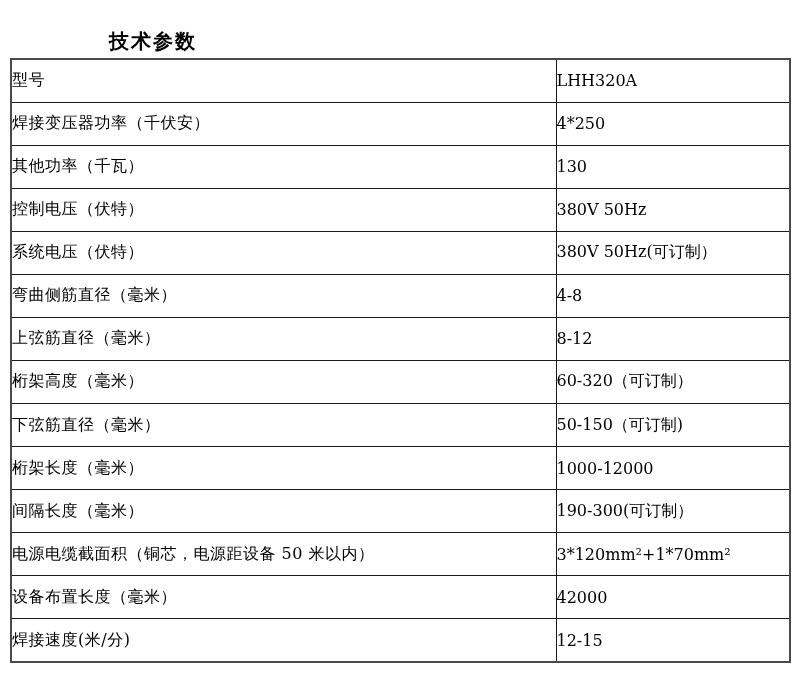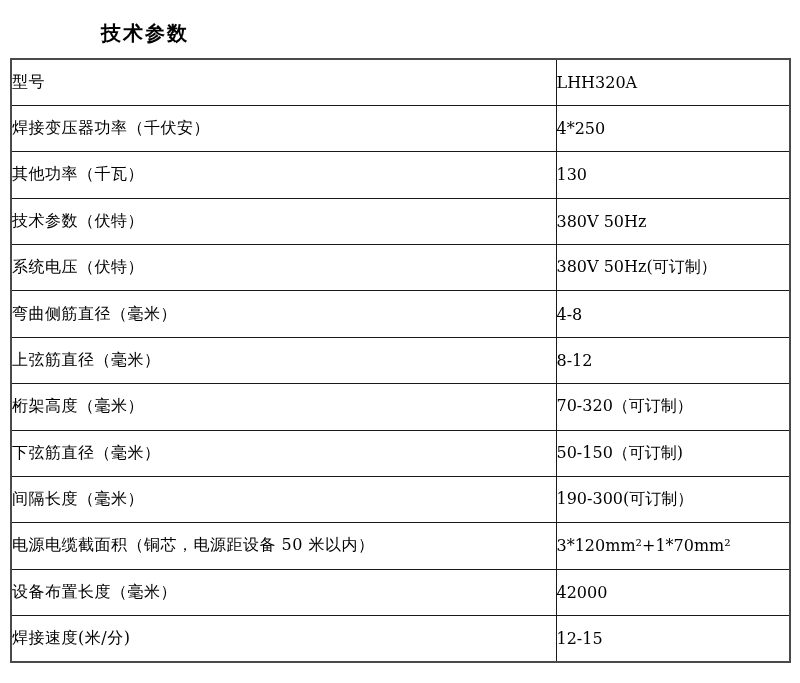--- a/index.html
+++ b/index.html
@@ -13,21 +13,21 @@
     height: 683px;
     background: #ffffff;
     font-family: "DejaVu Serif", "Liberation Serif", serif;
     color: #000000;
     overflow: hidden;
   }
   .title {
     position: absolute;
     left: 97px;
     top: 16px;
-    margin: 4px;
+    margin: 12px;
     font-size: 20px;
     font-weight: bold;
     letter-spacing: 2px;
     color: #000000;
   }
   table.spec-table {
     position: absolute;
     left: 10px;
     top: 58px;
     width: 779px;
@@ -74,42 +74,46 @@
         </tr>
         <tr>
           <td class="label-cell">焊接变压器功率（千伏安）</td>
           <td class="value-cell">4*250</td>
         </tr>
         <tr>
           <td class="label-cell">其他功率（千瓦）</td>
           <td class="value-cell">130</td>
         </tr>
         <tr>
-          <td class="label-cell">技术参数（伏特）</td>
+          <td class="label-cell">控制电压（伏特）</td>
           <td class="value-cell">380V 50Hz</td>
         </tr>
         <tr>
           <td class="label-cell">系统电压（伏特）</td>
           <td class="value-cell">380V 50Hz(可订制）</td>
         </tr>
         <tr>
           <td class="label-cell">弯曲侧筋直径（毫米）</td>
           <td class="value-cell">4-8</td>
         </tr>
         <tr>
           <td class="label-cell">上弦筋直径（毫米）</td>
           <td class="value-cell">8-12</td>
         </tr>
         <tr>
           <td class="label-cell">桁架高度（毫米）</td>
-          <td class="value-cell">70-320（可订制）</td>
+          <td class="value-cell">60-320（可订制）</td>
         </tr>
         <tr>
           <td class="label-cell">下弦筋直径（毫米）</td>
           <td class="value-cell">50-150（可订制)</td>
+        </tr>
+        <tr>
+          <td class="label-cell">桁架长度（毫米）</td>
+          <td class="value-cell">1000-12000</td>
         </tr>
         <tr>
           <td class="label-cell">间隔长度（毫米）</td>
           <td class="value-cell">190-300(可订制）</td>
         </tr>
         <tr>
           <td class="label-cell">电源电缆截面积（铜芯，电源距设备 50 米以内）</td>
           <td class="value-cell">3*120mm²+1*70mm²</td>
         </tr>
         <tr>

